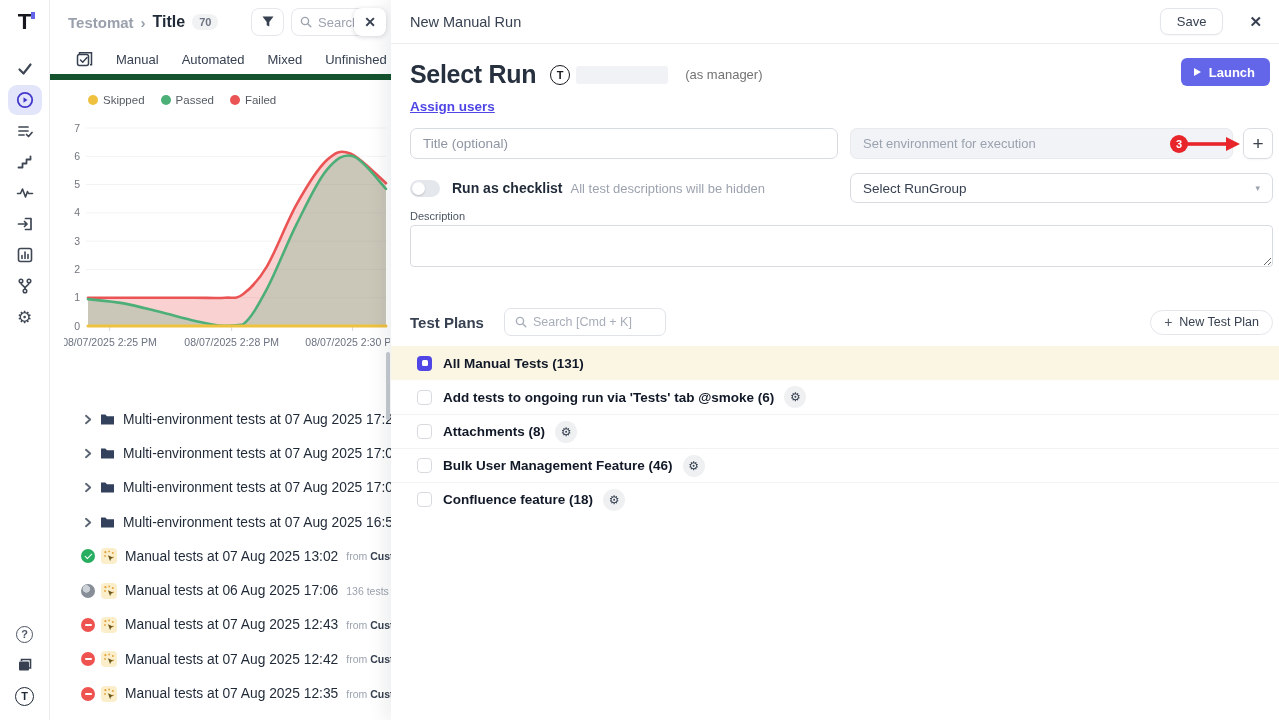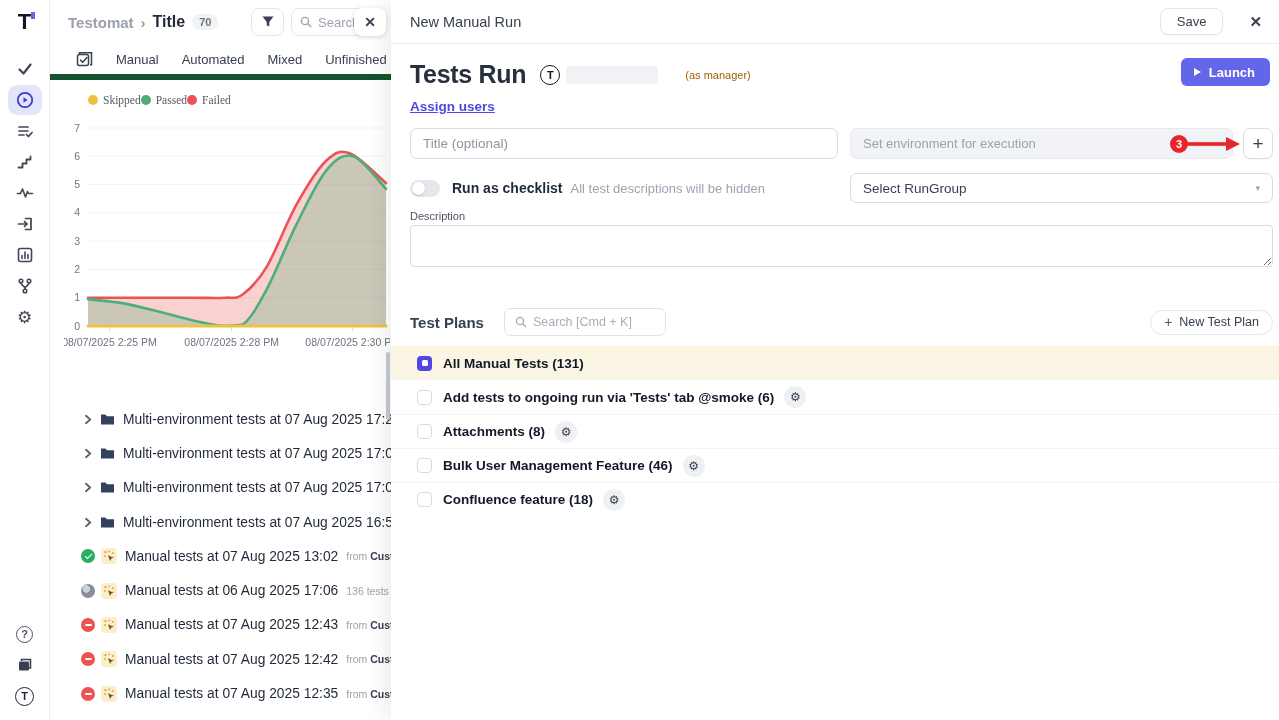--- a/index.html
+++ b/index.html
@@ -39,21 +39,21 @@
                align-items:center; gap:6px; padding:0 8px; background:#fff; }
   .lp-search input { border:none; outline:none; width:52px; font-size:13px; color:#374151;
                      font-family:"Liberation Sans", sans-serif; }
   .lp-search input::placeholder { color:#9ca3af; }
 
   .lp-tabs { height:36px; border-bottom:6px solid #14532d; display:flex; align-items:center;
              padding-left:26px; gap:23px; }
   .tab { font-size:13px; color:#374151; cursor:pointer; white-space:nowrap; }
 
   .chart-card { padding-top:14px; }
-  .chart-legend { display:flex; margin-left:38px; align-items:flex-end;font-family:Liberation Serif, serif; }
+  .chart-legend { display:flex; gap:16px; margin-left:38px; align-items:flex-end; }
   .lg-item { display:flex; align-items:center; gap:5px; }
   .lg-dot { width:10px; height:10px; border-radius:50%; }
   .lg-label { font-size:11.5px; color:#555b63; }
   .chart-svg-wrap { margin-left:14px; margin-top:2px; }
 
   .lp-scroll-thumb { position:absolute; right:1px; top:352px; width:4px; height:68px;
                      background:#c7cbd1; border-radius:2px; }
 
   .runs-list { position:absolute; left:0; right:0; top:402px; bottom:0; overflow:hidden; }
   .run-row { height:34.3px; display:flex; align-items:center; padding-left:33px; cursor:pointer; }
@@ -90,21 +90,21 @@
               font-family:"Liberation Sans", sans-serif; box-shadow:0 1px 2px rgba(0,0,0,.03); }
   .dr-close { font-size:15px; color:#374151; cursor:pointer; font-weight:700; padding:2px 4px; }
 
   .title-row { margin:16px 10px 0 19px; display:flex; align-items:center; position:relative; }
   .run-title { font-size:25px; font-weight:700; color:#27303f; letter-spacing:-0.3px; }
   .owner-avatar { margin-left:14px; width:20px; height:20px; border:1.7px solid #16181d; border-radius:50%;
                   display:flex; align-items:center; justify-content:center; font-size:11px; font-weight:800;
                   color:#16181d; flex:none; }
   .owner-blur { margin-left:6px; width:92px; height:18px; background:#f0f2f6; border-radius:3px;
                 filter:blur(.7px); }
-  .owner-note { margin-left:27px; font-size:11px; color:#a16207; }
+  .owner-note { margin-left:17px; font-size:13px; color:#737373; }
   .launch-btn { position:absolute; right:-1px; top:-2px; height:28px; background:#6366e8; color:#fff;
                 border:none; border-radius:6px; font-size:13px; font-weight:600; padding:0 15px 0 13px;
                 display:flex; align-items:center; gap:8px; cursor:pointer;
                 font-family:"Liberation Sans", sans-serif; }
   .play-tri { width:0; height:0; border-left:7px solid #fff; border-top:4.5px solid transparent;
               border-bottom:4.5px solid transparent; }
 
   .assign-link { display:inline-block; margin:10px 0 0 19px; font-size:13.5px; font-weight:700;
                  color:#4f46e5; text-decoration:underline; cursor:pointer; }
 
@@ -459,21 +459,21 @@
   </div>
 
   <main class="drawer">
     <div class="dr-header">
       <span class="dr-title">New Manual Run</span>
       <button class="save-btn">Save</button>
       <span class="dr-close">✕</span>
     </div>
 
     <div class="title-row">
-      <h1 class="run-title">Tests Run</h1>
+      <h1 class="run-title">Select Run</h1>
       <span class="owner-avatar">T</span>
       <span class="owner-blur"></span>
       <span class="owner-note">(as manager)</span>
       <button class="launch-btn">
         <span class="play-tri"></span>
         <span>Launch</span>
       </button>
     </div>
 
     <a class="assign-link">Assign users</a>

